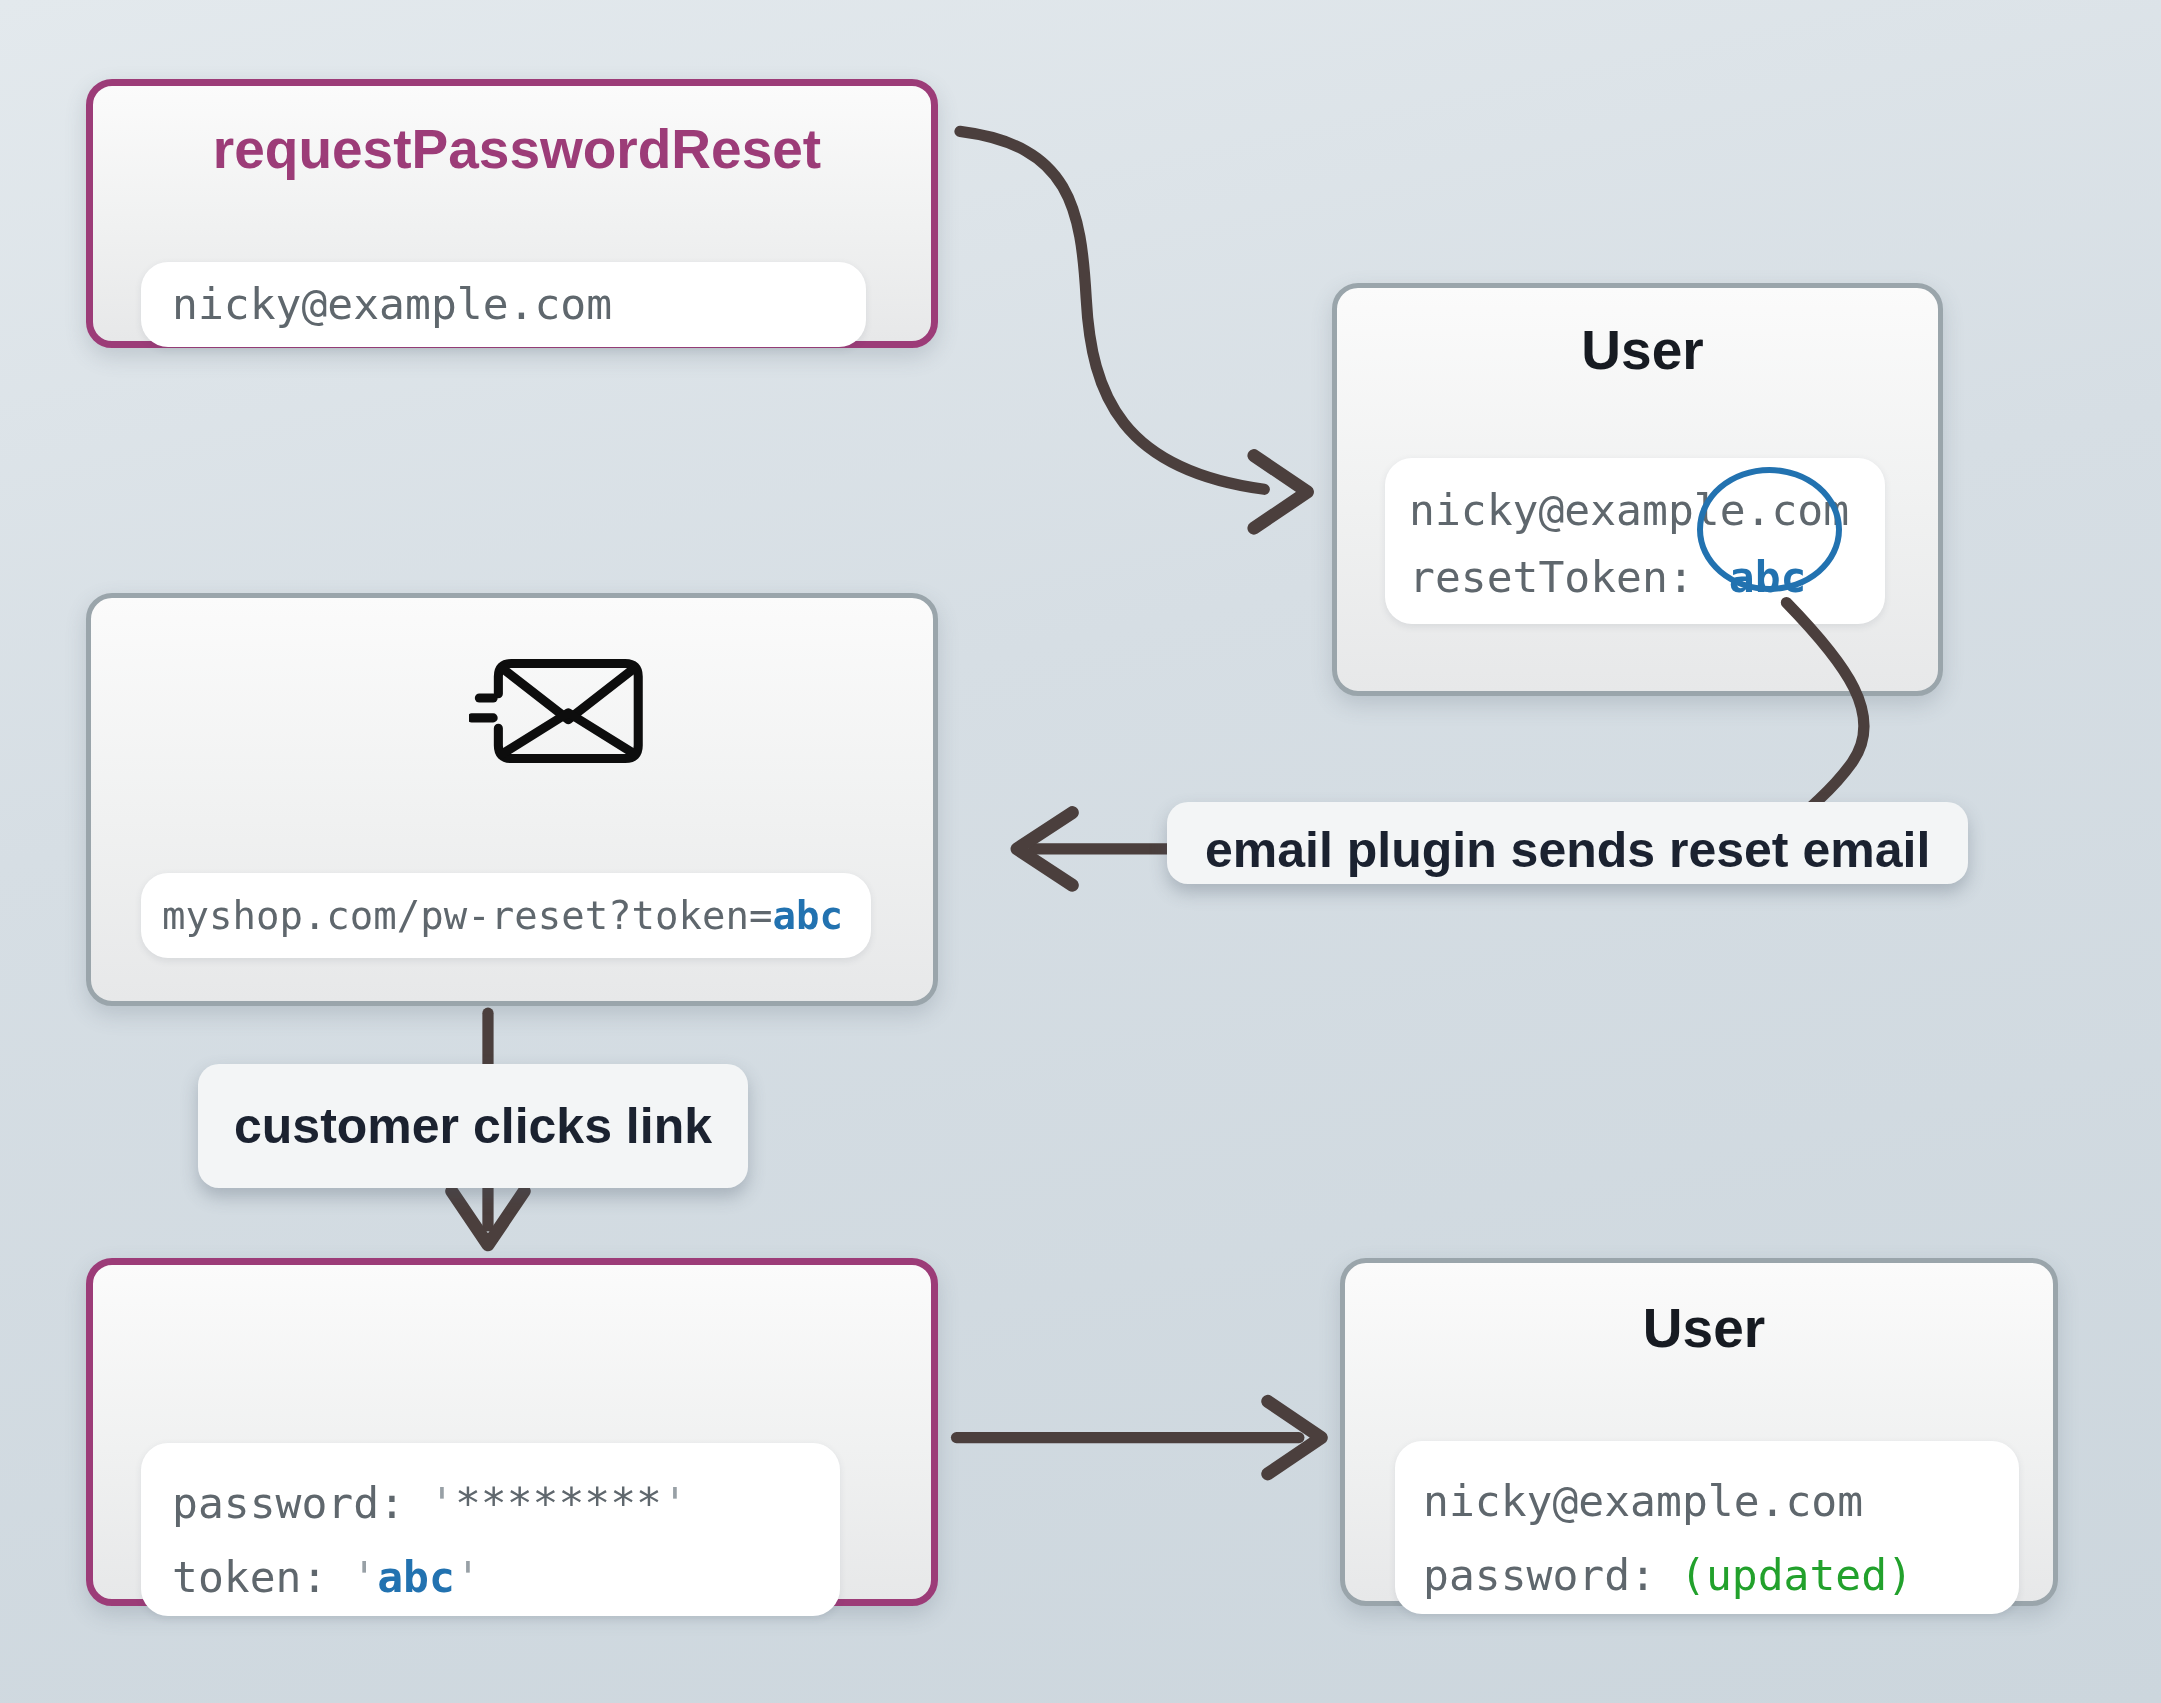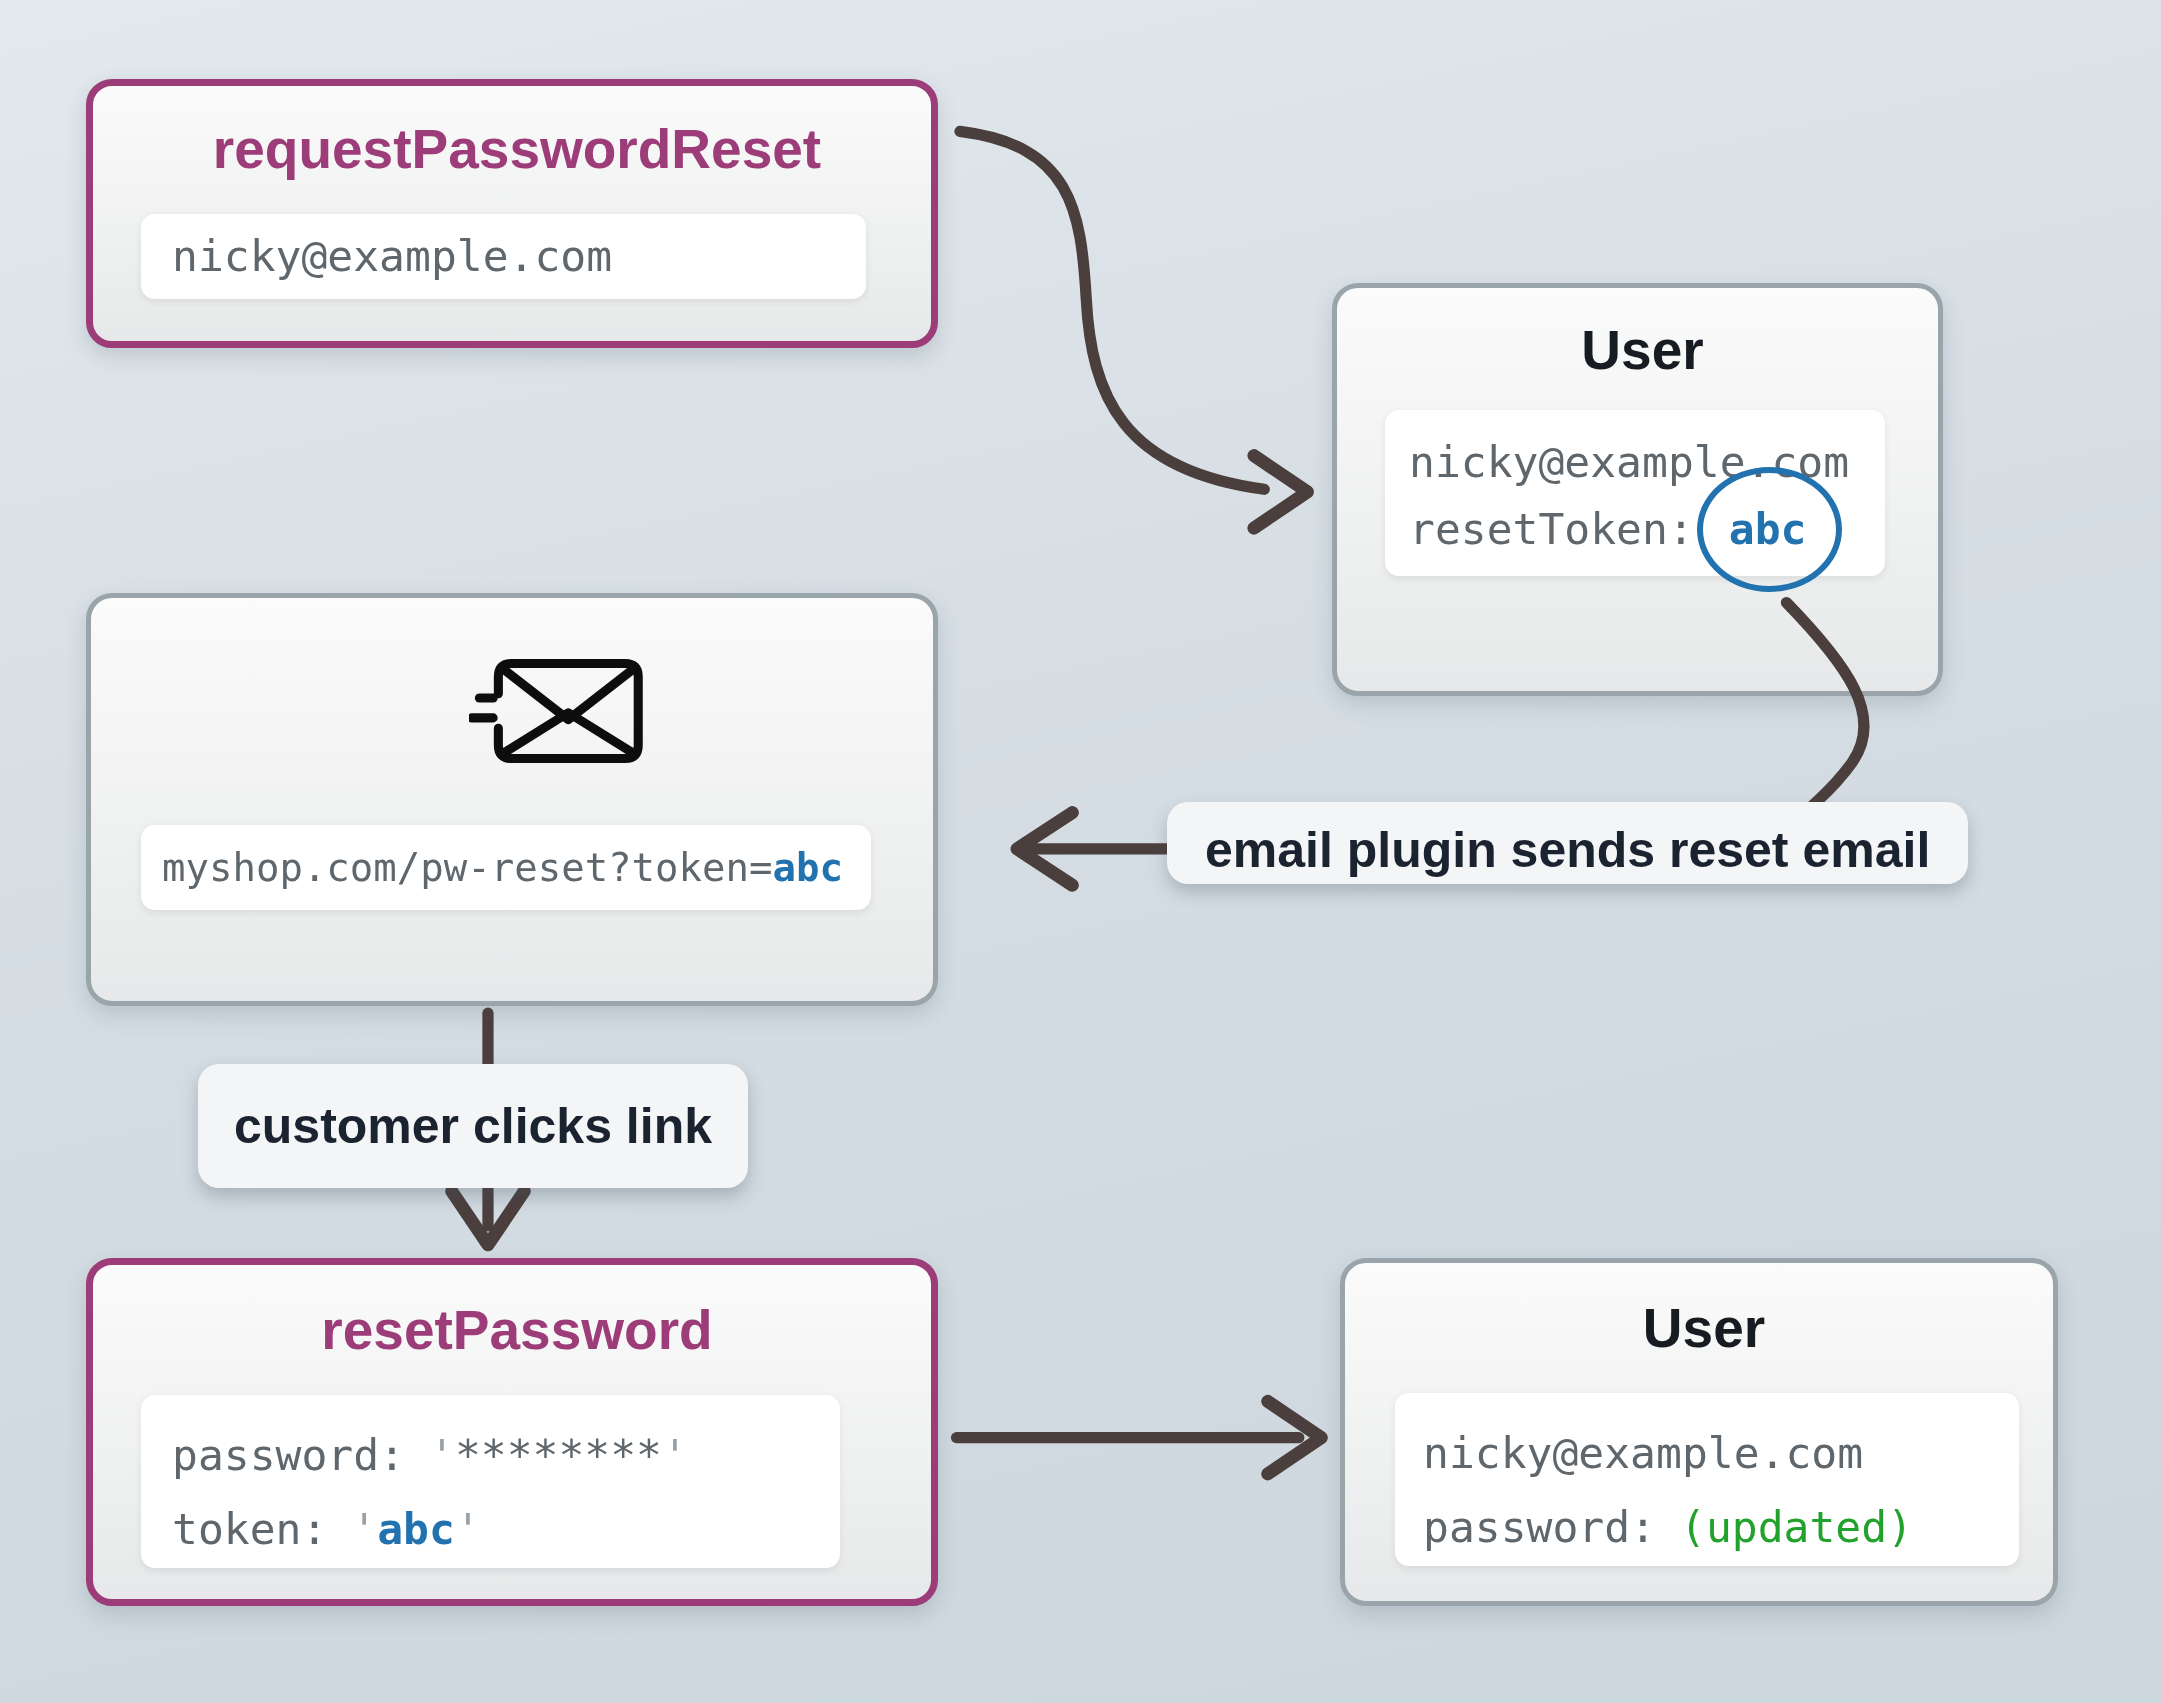--- a/index.html
+++ b/index.html
@@ -16,24 +16,24 @@
   }
   .box.purple{border:7px solid #9c3c78;}
   .box.gray{border:5.2px solid #9aa5ab;}
   .box-title{
     position:absolute;left:10px;right:0;text-align:center;
     font-weight:bold;font-size:55px;line-height:55px;letter-spacing:0px;
   }
   .title-purple{color:#9c3c78;}
   .title-dark{color:#171b22;}
   .field{
-    position:absolute;background:#ffffff;border-radius:14px;
+    position:absolute;background:#ffffff;border-radius:27px;
     box-shadow:0 2.6px 7px rgba(60,70,85,.10);
     font-family:"DejaVu Sans Mono","Liberation Mono",monospace;
-    font-size:43px;color:#5f676d;box-sizing:border-box;
+    font-size:43px;color:#5f676d;box-sizing:border-box;margin-top:48px;
   }
   .field .line{display:block;}
   .mono-blue{color:#2272b0;font-weight:bold;}
   .mono-green{color:#22a12c;}
   .mono-quote{color:#98a0a6;}
   .sp{margin-left:24px;}
   .sp-wide{margin-left:35px;}
   .flow-label{
     position:absolute;background:#f3f5f6;border-radius:21px;
     box-shadow:0 8.6px 17.3px rgba(70,82,98,.30);
@@ -78,21 +78,20 @@
   <g fill="none" stroke="#0d0d0d" stroke-width="10.5" stroke-linecap="round" stroke-linejoin="round">
     <path d="M 34 54 L 34 34 Q 34 19 49 19 L 181 19 Q 196 19 196 34 L 196 114 Q 196 129 181 129 L 49 129 Q 34 129 34 114 L 34 94"></path>
     <path d="M 38 24 L 115 84 L 192 24"></path>
     <path d="M 38 124 L 115 76 L 192 124"></path>
     <path d="M 12 59 L 28 59"></path>
     <path d="M 3 82 L 28 82"></path>
   </g>
 </svg>
 
 <div class="box purple" style="left:86px;top:1258px;width:852px;height:348px;">
-  <div class="box-title title-purple" style="top:38px;">resetPassword</div>
   <div class="field" style="left:48px;top:130px;width:699px;height:173px;padding:22.5px 0 0 31px;line-height:74px;">
     <span class="line">
       <span>password:</span><span class="mono-quote sp">'</span><span>********</span><span class="mono-quote">'</span>
     </span>
     <span class="line">
       <span>token:</span><span class="mono-quote sp">'</span><span class="mono-blue">abc</span><span class="mono-quote">'</span>
     </span>
   </div>
 </div>
 

